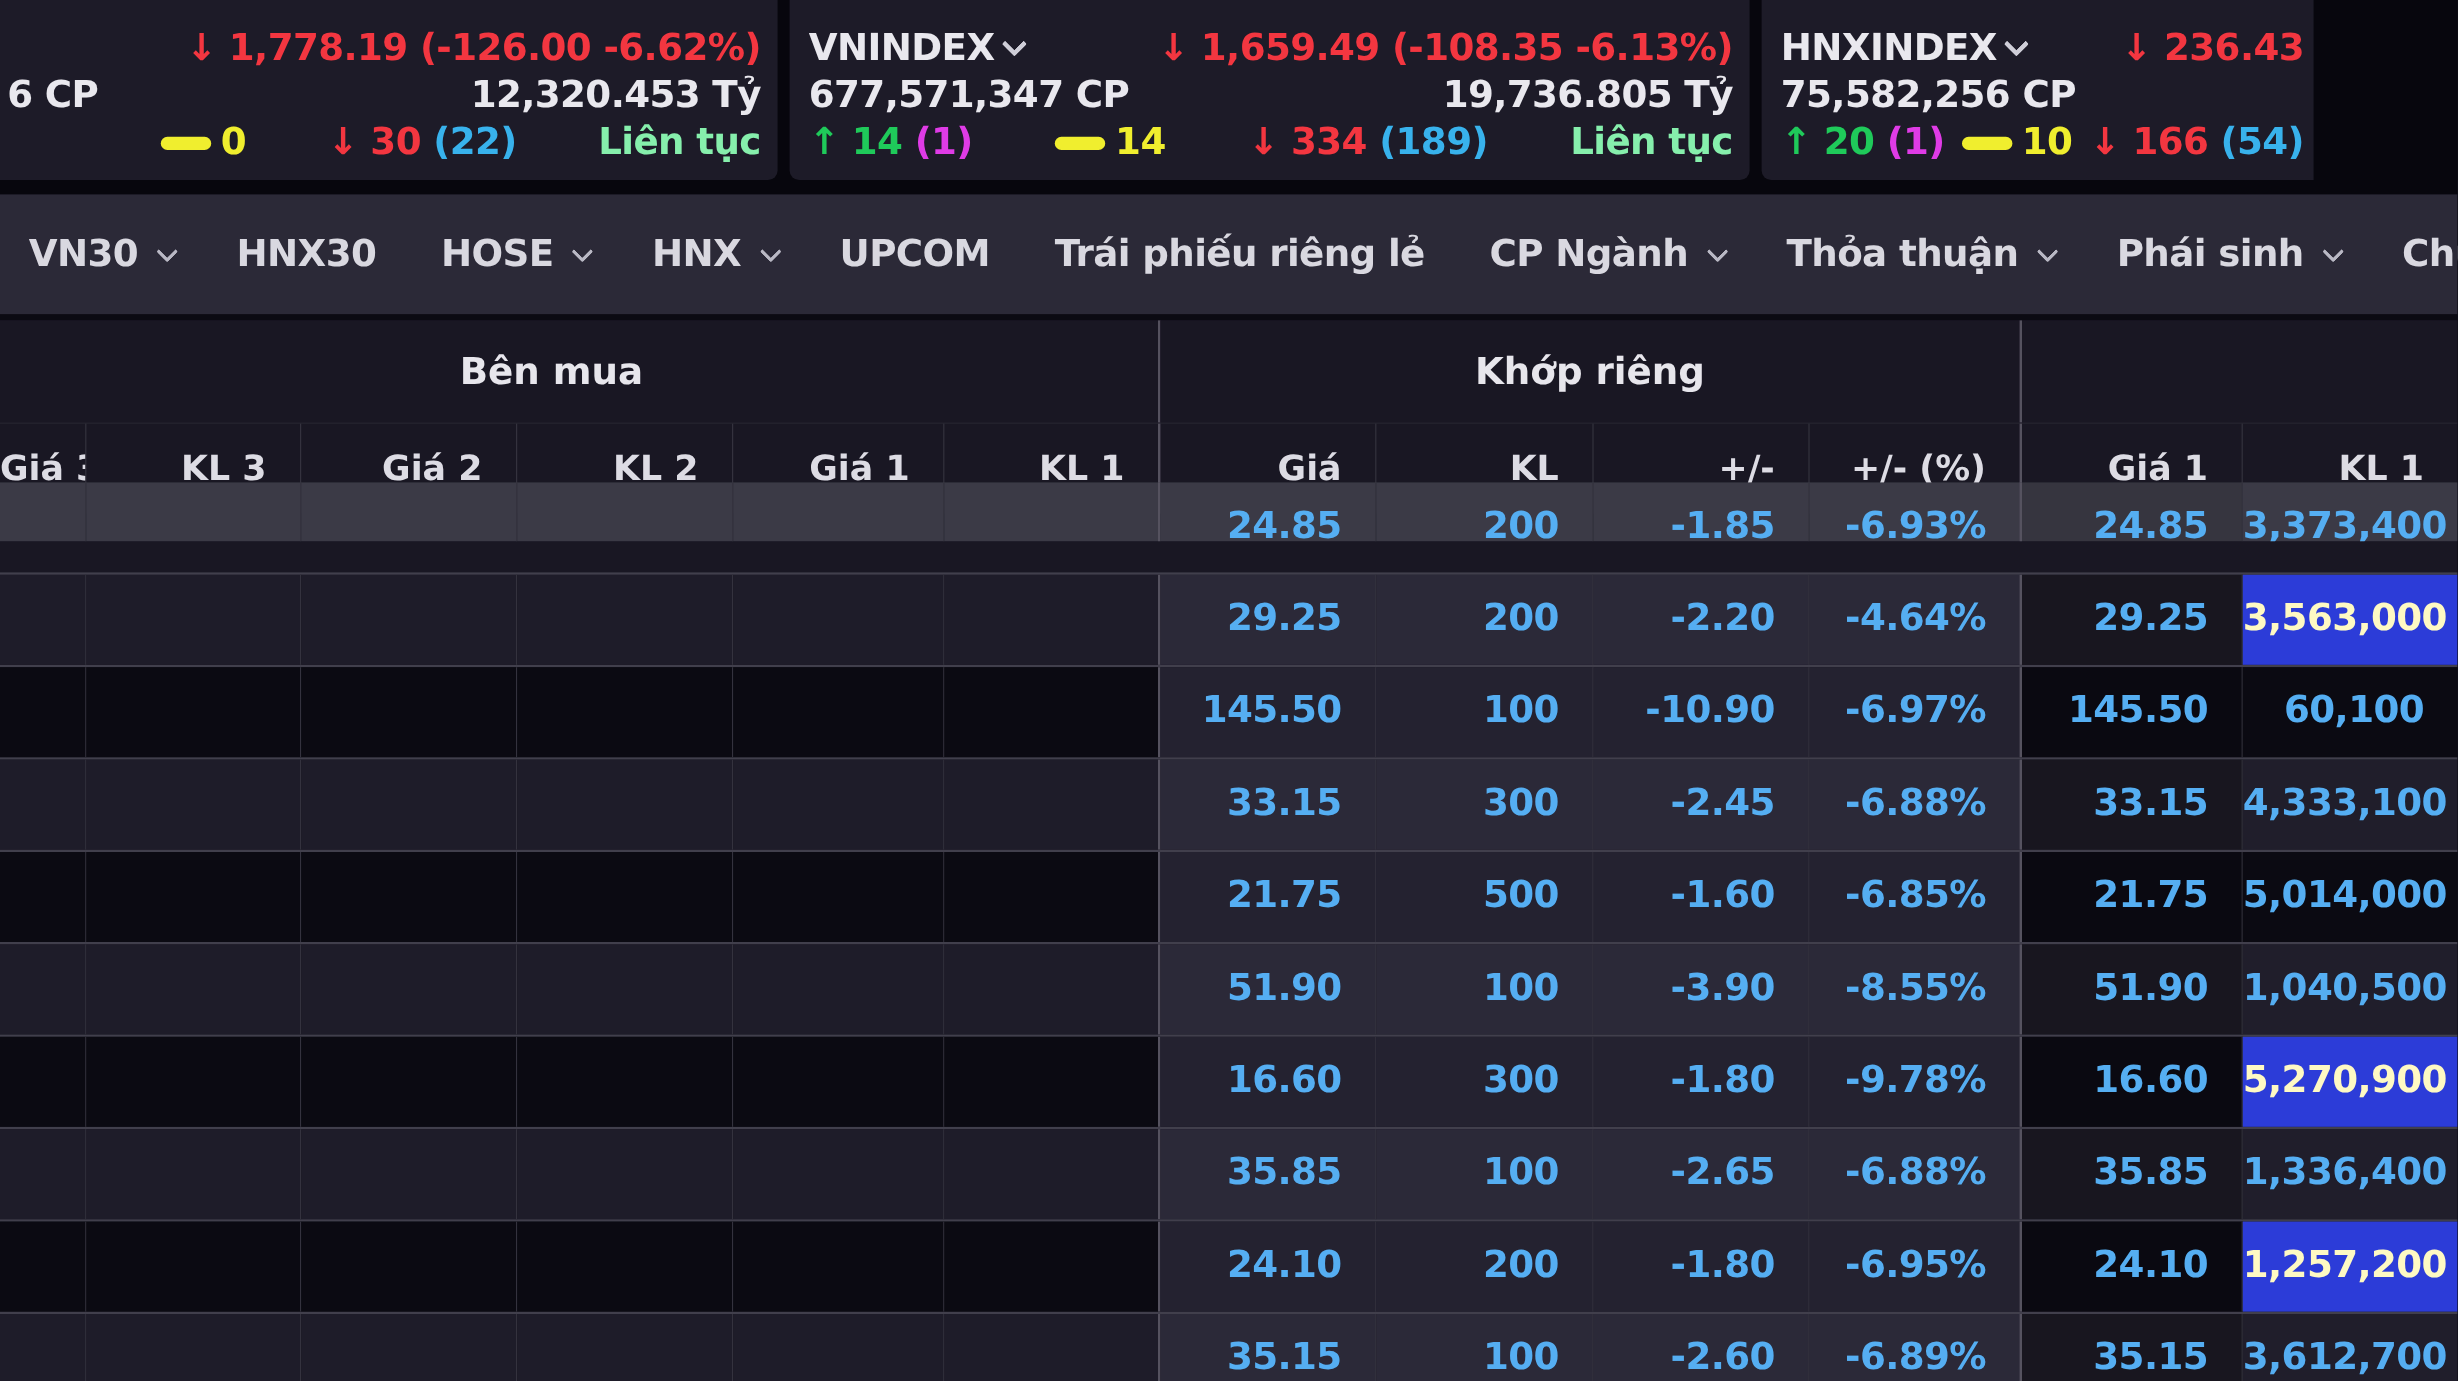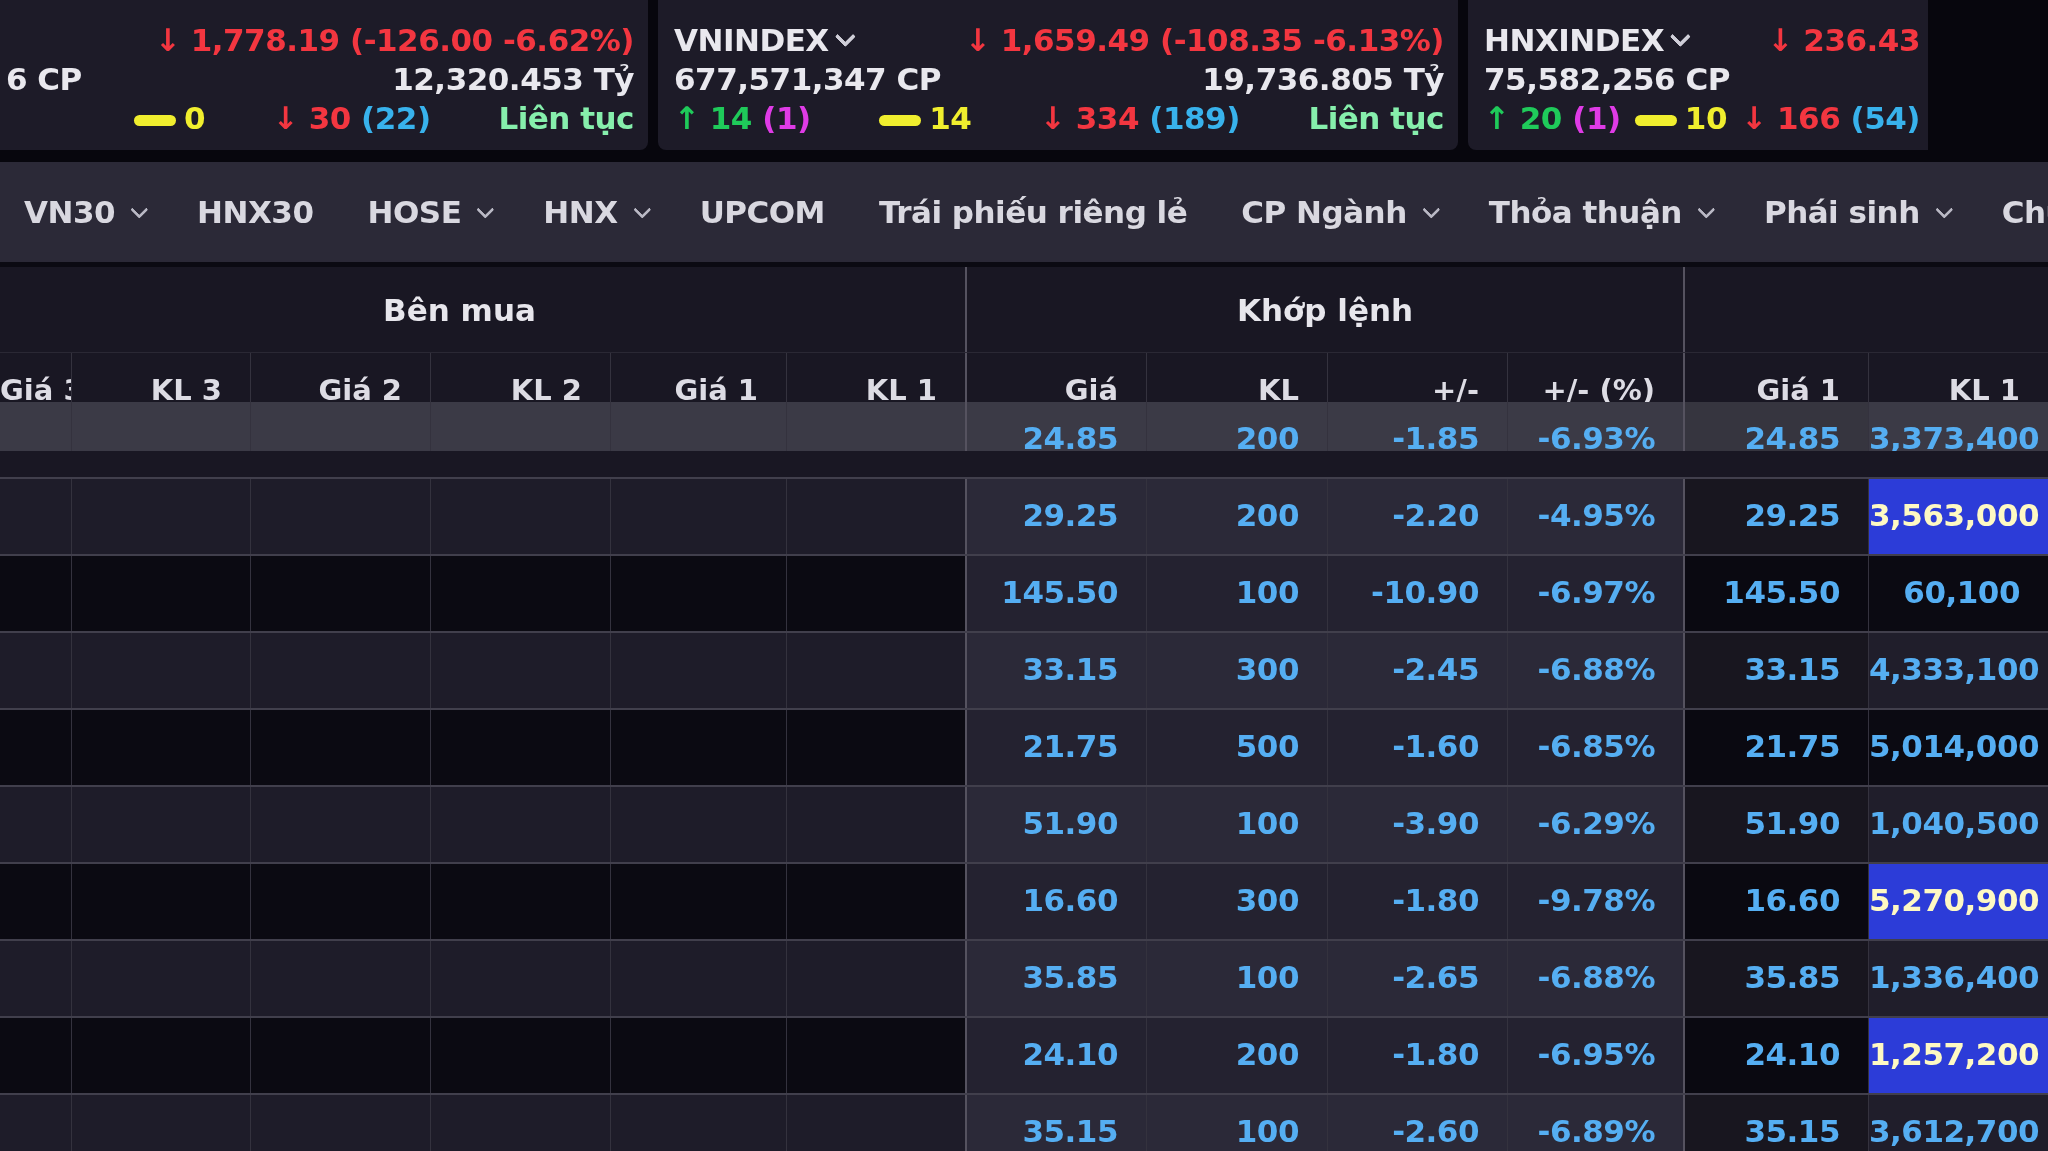--- a/index.html
+++ b/index.html
@@ -185,21 +185,21 @@
       <div class="nav-item">
         <span>Chứng</span>
       </div>
     </nav>
   <div class="board">
     <div class="ghead">
       <div class="gb">
         <span>Bên mua</span>
       </div>
       <div class="gm">
-        <span>Khớp lệnh</span>
+        <span>Khớp riêng</span>
       </div>
       <div class="gs">
         <span></span>
       </div>
     </div>
     <div class="shead" id="shead">
         <div class="c">Giá 3</div>
         <div class="c">KL 3</div>
         <div class="c">Giá 2</div>
         <div class="c">KL 2</div>
@@ -230,21 +230,21 @@
         <div class="row sA">
           <div class="c"></div>
           <div class="c"></div>
           <div class="c"></div>
           <div class="c"></div>
           <div class="c"></div>
           <div class="c"></div>
           <div class="c m">29.25</div>
           <div class="c m">200</div>
           <div class="c m">-2.20</div>
-          <div class="c m">-4.95%</div>
+          <div class="c m">-4.64%</div>
           <div class="c g1">29.25</div>
           <div class="c k1 flash">3,563,000</div>
         </div>
         <div class="row sB">
           <div class="c"></div>
           <div class="c"></div>
           <div class="c"></div>
           <div class="c"></div>
           <div class="c"></div>
           <div class="c"></div>
@@ -286,21 +286,21 @@
         <div class="row sA">
           <div class="c"></div>
           <div class="c"></div>
           <div class="c"></div>
           <div class="c"></div>
           <div class="c"></div>
           <div class="c"></div>
           <div class="c m">51.90</div>
           <div class="c m">100</div>
           <div class="c m">-3.90</div>
-          <div class="c m">-6.29%</div>
+          <div class="c m">-8.55%</div>
           <div class="c g1">51.90</div>
           <div class="c k1">1,040,500</div>
         </div>
         <div class="row sB">
           <div class="c"></div>
           <div class="c"></div>
           <div class="c"></div>
           <div class="c"></div>
           <div class="c"></div>
           <div class="c"></div>

